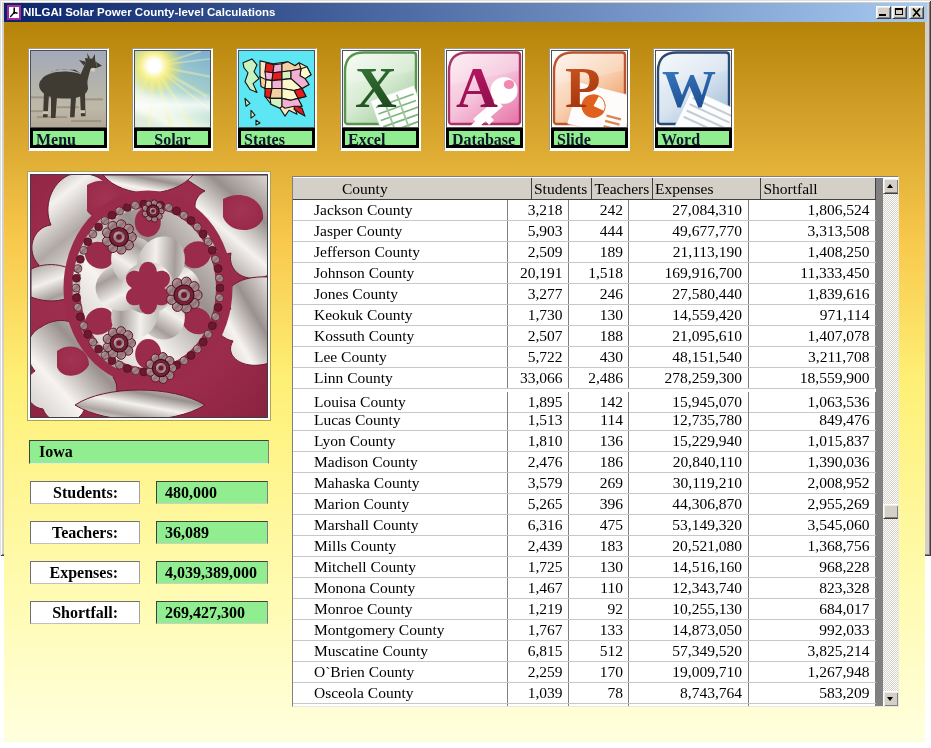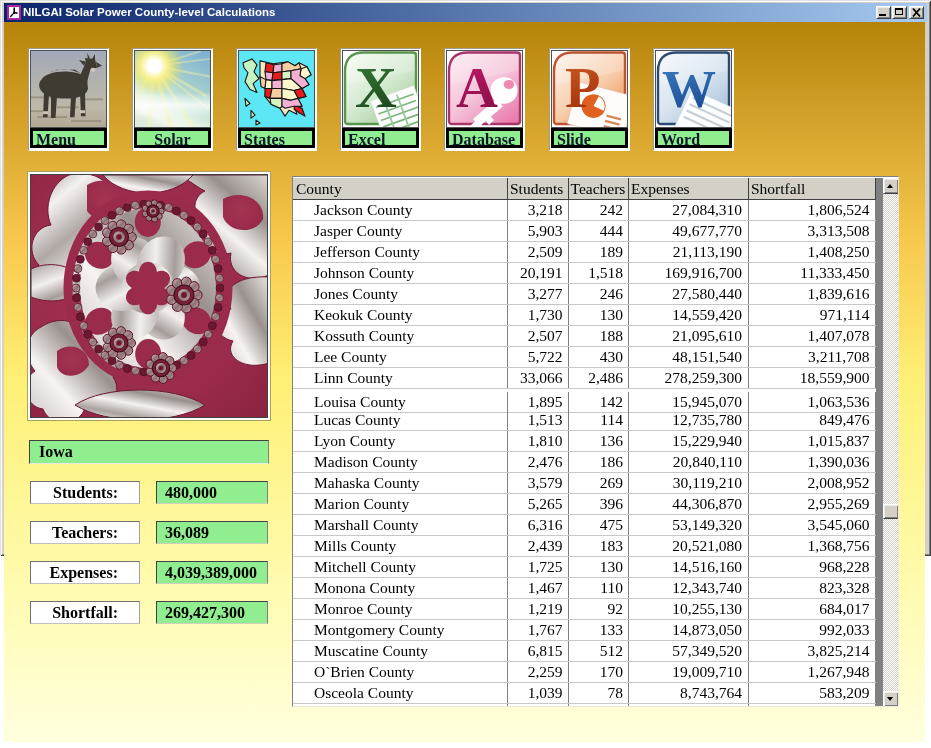--- a/index.html
+++ b/index.html
@@ -37,21 +37,21 @@
   border:1px solid; border-color:#707070 #a0a0a0 #c0c0c0 #707070;
   font:bold 16px "Liberation Serif", serif; line-height:21px; text-align:right;
   padding-right:21px; }
 .fval { position:absolute; left:152px; width:112px; height:23px; background:#90ee90;
   border:1px solid; border-color:#404040 #808080 #d0d0c0 #404040;
   font:bold 16px "Liberation Serif", serif; line-height:21px; padding-left:8px; }
 #grid { position:absolute; left:288px; top:154px; width:607px; height:531px;
   background:#ffffff; border:1px solid; border-color:#808080 #e8e8e0 #e8e8e0 #808080;
   font:15.5px "Liberation Serif", serif; overflow:hidden; }
 #ghead { position:absolute; left:0; top:1px; height:22px; width:582.5px;
-  background:#d4d0c8; border-bottom:1.4px solid #404040; display:flex; }
+  background:#d4d0c8; border-bottom:1.4px solid #404040; display:flex;padding-left:46px; }
 #ghead div { border-right:1px solid #404040; line-height:21px; padding-left:3px; }
 .gr { position:absolute; left:0; height:20.98px; width:582.5px; display:flex;
   border-bottom:1px solid #c8c8c8; }
 .gr div { border-right:1px solid #808080; line-height:20px; }
 .c1 { width:215px; padding-left:21px; }
 .c2 { width:60.5px; text-align:right; padding-right:5px; }
 .c3 { width:60.5px; text-align:right; padding-right:5px; }
 .c4 { width:120px; text-align:right; padding-right:6px; }
 .c5 { width:126.5px; text-align:right; padding-right:5px; }
 #gstrip { position:absolute; left:582.5px; top:1px; width:7px; height:529px;

